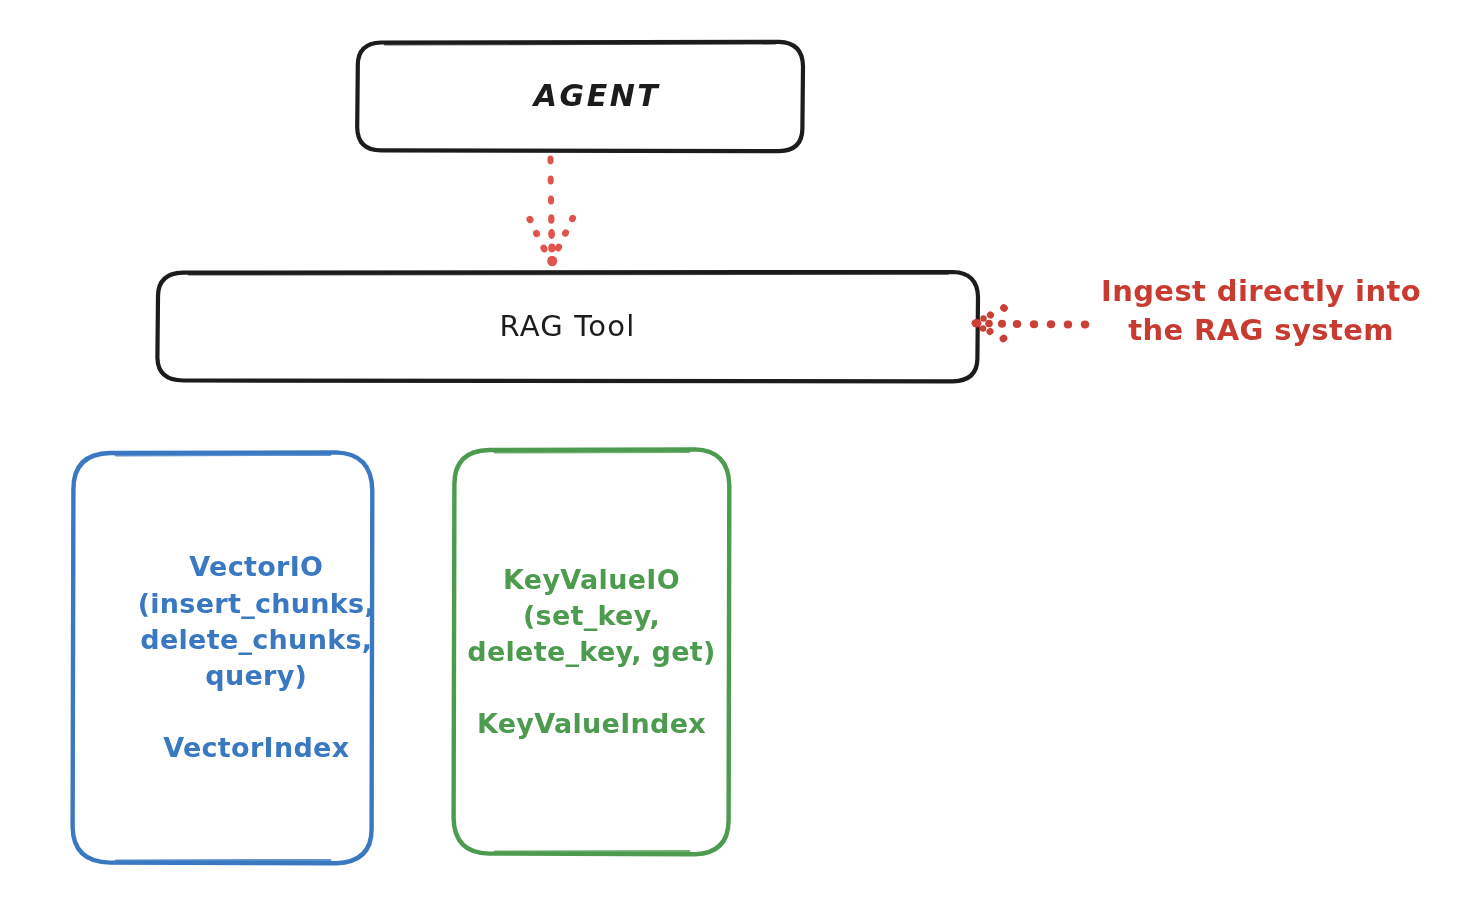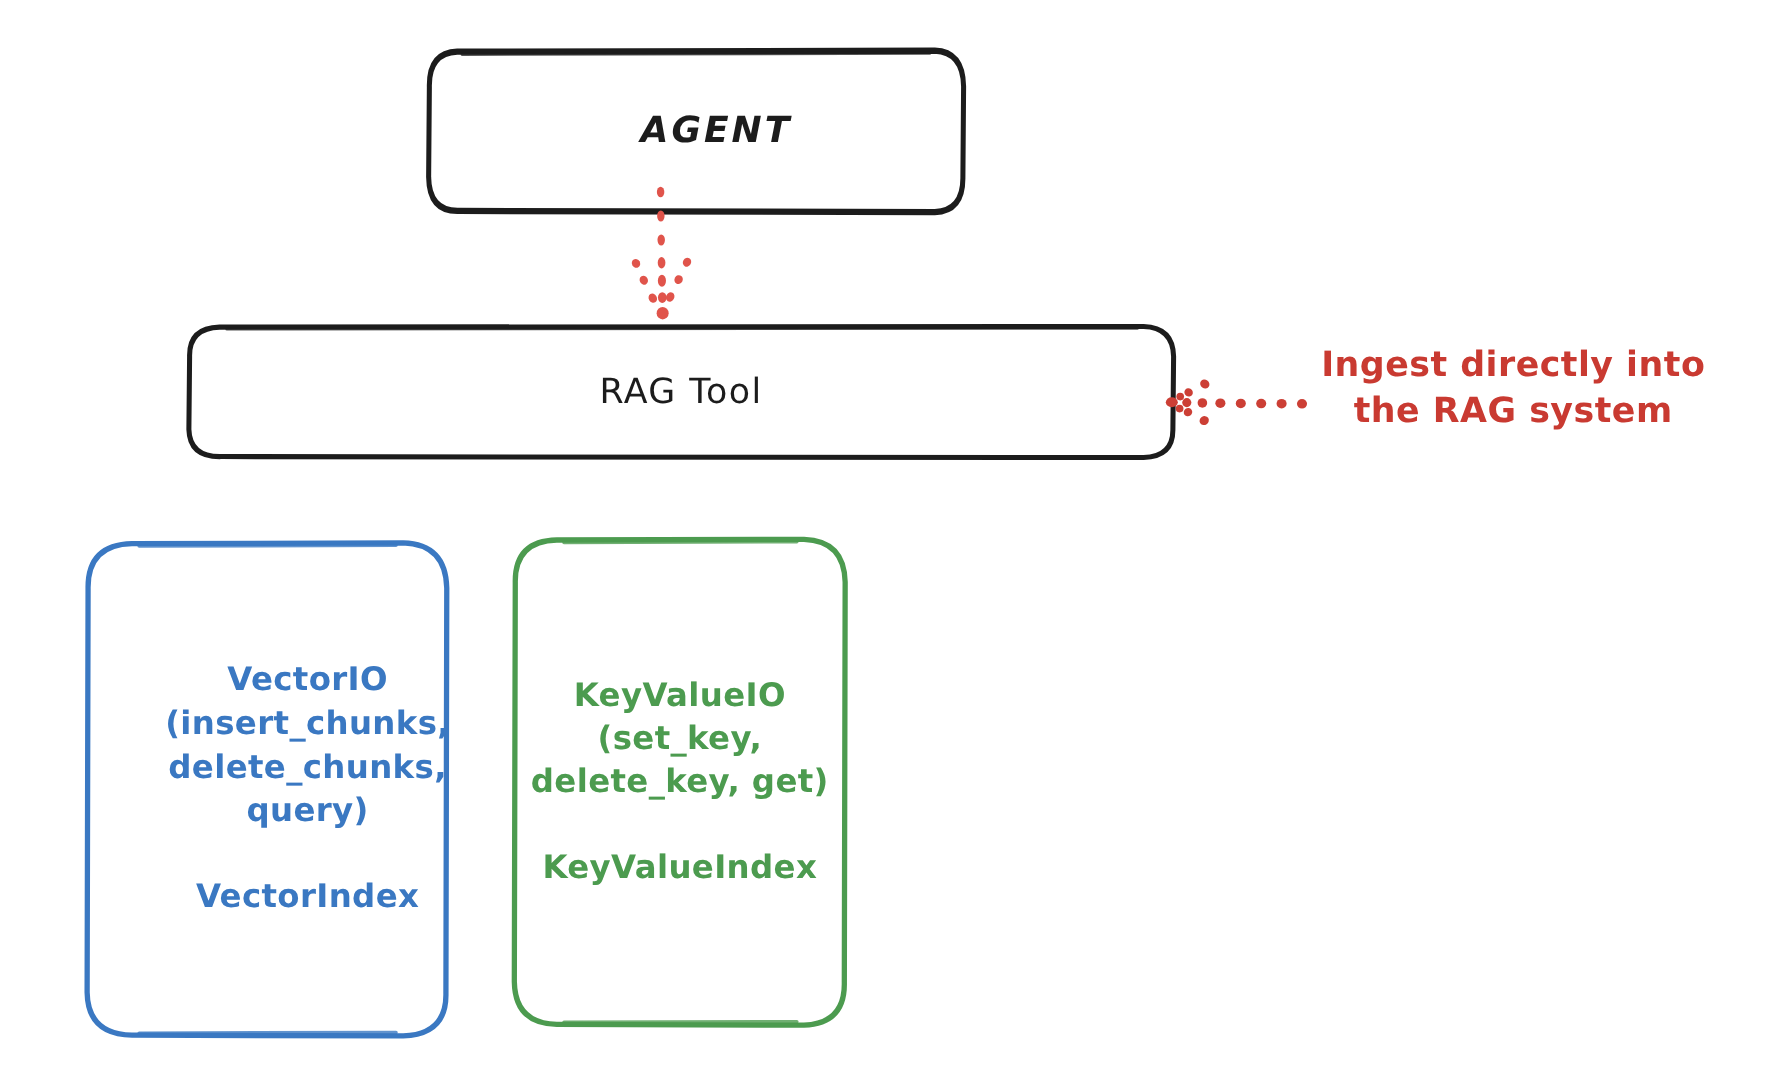--- a/index.html
+++ b/index.html
@@ -43,21 +43,21 @@
     line-height: 1.28;
     letter-spacing: 0.5px;
     white-space: pre-line;
   }
 
   
   #agent-node {
     left: 355px;
     top: 40px;
     width: 450px;
-    height: 139px;
+    height: 113px;
     padding-left: 34px;
   }
   #agent-node .node-label {
     font-size: 30px;
     font-style: italic;
     font-weight: 600;
     color: #1c1c1c;
     letter-spacing: 2.5px;
     font-family: "DejaVu Sans", sans-serif;
   }
@@ -77,21 +77,21 @@
 
   
   #vectorio-node {
     left: 70px;
     top: 450px;
     width: 305px;
     height: 416px;
     justify-content: flex-end;
   }
   #keyvalueio-node {
-    left: 426px;
+    left: 451px;
     top: 447px;
     width: 281px;
     height: 410px;
   }
   #relationalio-node {
     left: 784px;
     top: 445px;
     width: 281px;
     height: 411px;
   }
@@ -117,21 +117,20 @@
   }
   #agent-to-ragtool svg { display: block; overflow: visible; }
 
   
   #ingest-annotation {
     position: absolute;
     left: 968px;
     top: 272px;
     width: 455px;
     height: 95px;
-    margin-top: 12px;
   }
   #ingest-arrow {
     position: absolute;
     left: 0;
     top: 28px;
     width: 122px;
     height: 48px;
   }
   #ingest-arrow svg { display: block; overflow: visible; }
   #ingest-text {

